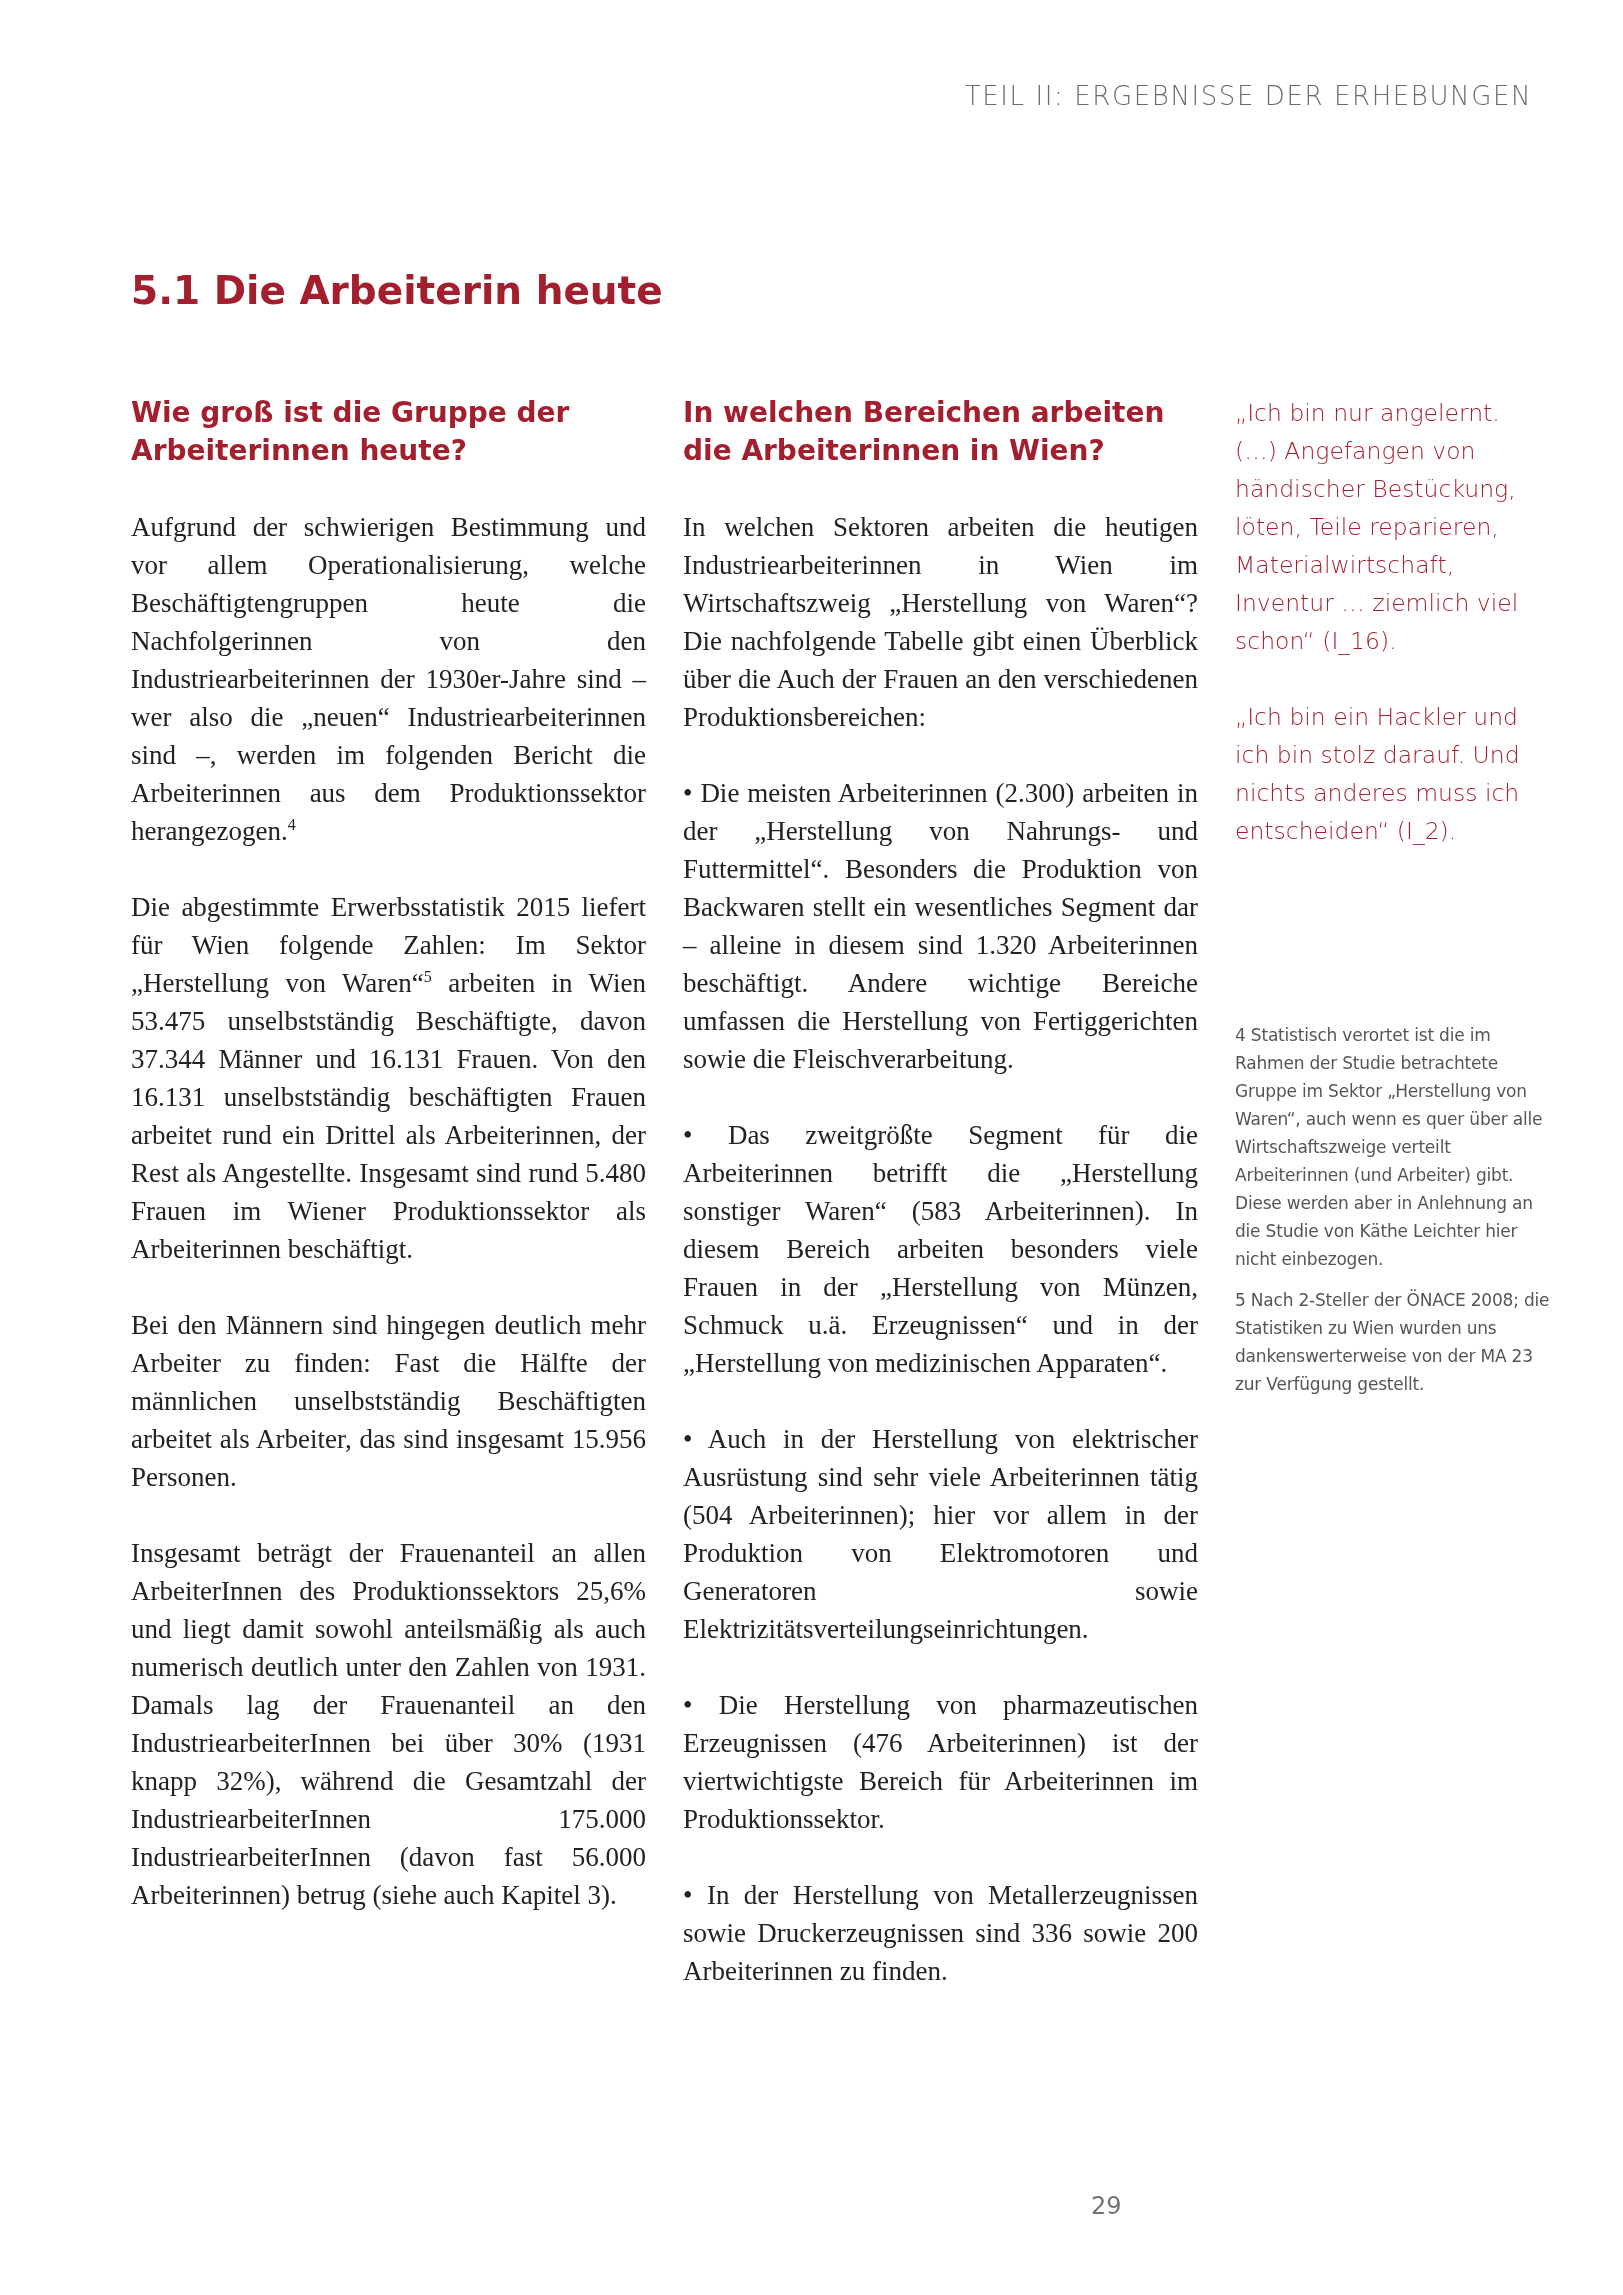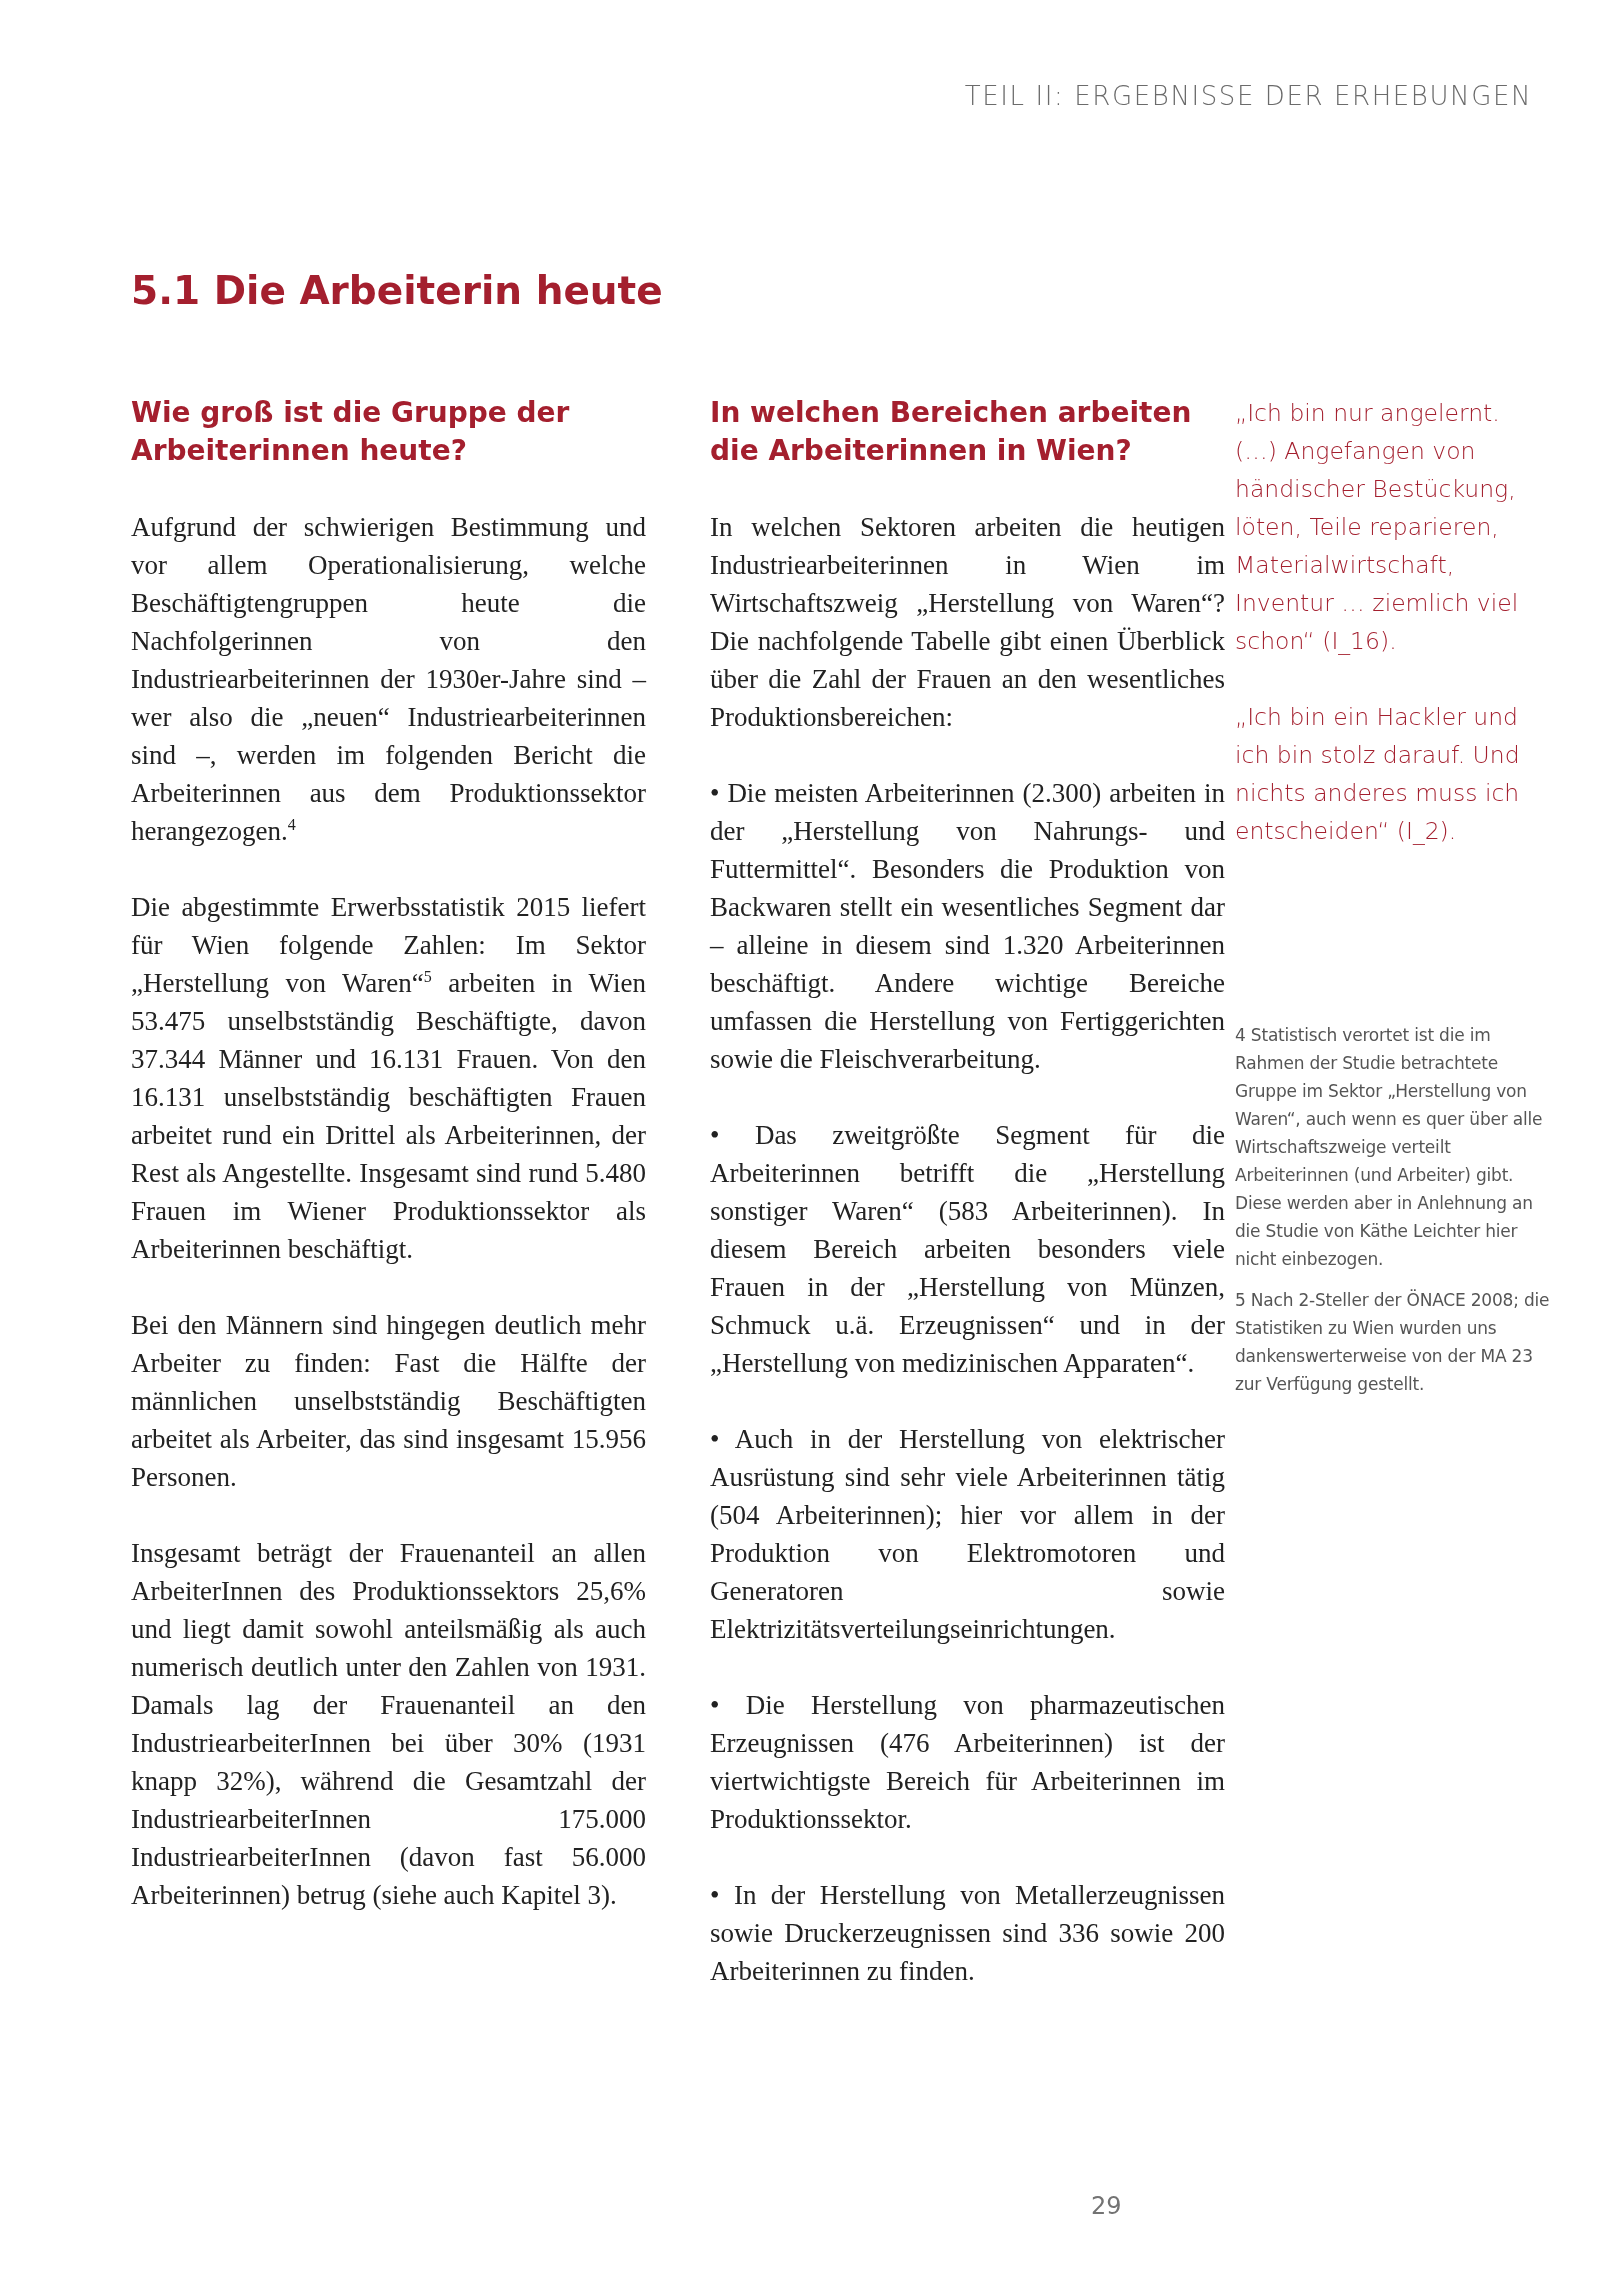--- a/index.html
+++ b/index.html
@@ -9,21 +9,21 @@
     font-family: "DejaVu Sans", sans-serif; font-size: 26px;
     letter-spacing: 1.6px; color: #6b6b6b; font-weight: 300;
   }
   .chapter-title {
     position: absolute; top: 268px; left: 131px;
     font-family: "DejaVu Sans", sans-serif; font-weight: bold;
     font-size: 39px; color: #a41f2e; margin: 0; text-align: center;
   }
   .col { position: absolute; top: 394px; }
   .col-left { left: 131px; width: 515px; }
-  .col-mid { left: 710px; width: 515px; }
+  .col-mid { left: 683px; width: 515px; }
   .col-side { left: 1235px; width: 325px; }
   .subhead {
     font-family: "DejaVu Sans", sans-serif; font-weight: bold;
     font-size: 28px; line-height: 38px; color: #a41f2e; margin: 0 0 38px 0;
   }
   .body-p {
     font-family: "Liberation Serif", serif; font-size: 27px; line-height: 38px;
     color: #222222; margin: 0 0 38px 0; text-align: justify; hyphens: manual;
   }
   .body-p sup { font-size: 16px; vertical-align: super; line-height: 0; }
@@ -51,21 +51,21 @@
 <section class="col col-left">
   <h2 class="subhead">Wie groß ist die Gruppe der Arbeiterinnen heute?</h2>
   <p class="body-p"><span>Aufgrund der schwierigen Bestimmung und vor allem Operationalisierung, welche Beschäftigtengruppen heute die Nachfolgerinnen von den Industriearbeiterinnen der 1930er-Jahre sind – wer also die „neuen“ Industriearbeiterinnen sind –, werden im folgenden Bericht die Arbeiterinnen aus dem Produktionssektor herangezogen.</span><sup>4</sup></p>
   <p class="body-p"><span>Die abgestimmte Erwerbsstatistik 2015 liefert für Wien folgende Zahlen: Im Sektor „Herstellung von Waren“</span><sup>5</sup><span> arbeiten in Wien 53.475 unselbstständig Beschäftigte, davon 37.344 Männer und 16.131 Frauen. Von den 16.131 unselbstständig beschäftigten Frauen arbeitet rund ein Drittel als Arbeiterinnen, der Rest als Angestellte. Insgesamt sind rund 5.480 Frauen im Wiener Produktionssektor als Arbeiterinnen beschäftigt.</span></p>
   <p class="body-p">Bei den Männern sind hingegen deutlich mehr Arbeiter zu finden: Fast die Hälfte der männlichen unselbstständig Beschäftigten arbeitet als Arbeiter, das sind insgesamt 15.956 Personen.</p>
   <p class="body-p">Insgesamt beträgt der Frauenanteil an allen ArbeiterInnen des Produktionssektors 25,6% und liegt damit sowohl anteilsmäßig als auch numerisch deutlich unter den Zahlen von 1931. Damals lag der Frauenanteil an den IndustriearbeiterInnen bei über 30% (1931 knapp 32%), während die Gesamtzahl der IndustriearbeiterInnen 175.000 IndustriearbeiterInnen (davon fast 56.000 Arbeiterinnen) betrug (siehe auch Kapitel 3).</p>
 </section>
 
 <section class="col col-mid">
   <h2 class="subhead">In welchen Bereichen arbeiten die Arbeiterinnen in Wien?</h2>
-  <p class="body-p">In welchen Sektoren arbeiten die heutigen Industriearbeiterinnen in Wien im Wirtschaftszweig „Herstellung von Waren“? Die nachfolgende Tabelle gibt einen Überblick über die Zahl der Frauen an den wesentliches Produktionsbereichen:</p>
+  <p class="body-p">In welchen Sektoren arbeiten die heutigen Industriearbeiterinnen in Wien im Wirtschaftszweig „Herstellung von Waren“? Die nachfolgende Tabelle gibt einen Überblick über die Auch der Frauen an den verschiedenen Produktionsbereichen:</p>
   <p class="body-p"><span>•</span> <span>Die meisten Arbeiterinnen (2.300) arbeiten in der „Herstellung von Nahrungs- und Futtermittel“. Besonders die Produktion von Backwaren stellt ein wesentliches Segment dar – alleine in diesem sind 1.320 Arbeiterinnen beschäftigt. Andere wichtige Bereiche umfassen die Herstellung von Fertiggerichten sowie die Fleischverarbeitung.</span></p>
   <p class="body-p"><span>•</span> <span>Das zweitgrößte Segment für die Arbeiterinnen betrifft die „Herstellung sonstiger Waren“ (583 Arbeiterinnen). In diesem Bereich arbeiten besonders viele Frauen in der „Herstellung von Münzen, Schmuck u.ä. Erzeugnissen“ und in der „Herstellung von medizinischen Apparaten“.</span></p>
   <p class="body-p"><span>•</span> <span>Auch in der Herstellung von elektrischer Ausrüstung sind sehr viele Arbeiterinnen tätig (504 Arbeiterinnen); hier vor allem in der Produktion von Elektromotoren und Generatoren sowie Elektrizitätsverteilungseinrichtungen.</span></p>
   <p class="body-p"><span>•</span> <span>Die Herstellung von pharmazeutischen Erzeugnissen (476 Arbeiterinnen) ist der viertwichtigste Bereich für Arbeiterinnen im Produktionssektor.</span></p>
   <p class="body-p"><span>•</span> <span>In der Herstellung von Metallerzeugnissen sowie Druckerzeugnissen sind 336 sowie 200 Arbeiterinnen zu finden.</span></p>
 </section>
 
 <aside class="col col-side">
   <p class="quote">„Ich bin nur angelernt. (…) Angefangen von händischer Bestückung, löten, Teile reparieren, Materialwirtschaft, Inventur … ziemlich viel schon“ (I_16).</p>
   <p class="quote">„Ich bin ein Hackler und ich bin stolz darauf. Und nichts anderes muss ich entscheiden“ (I_2).</p>

